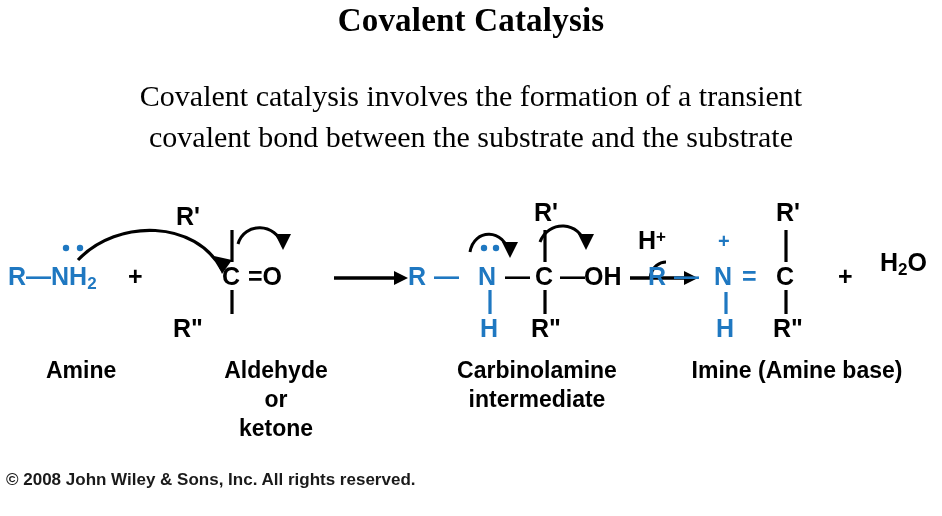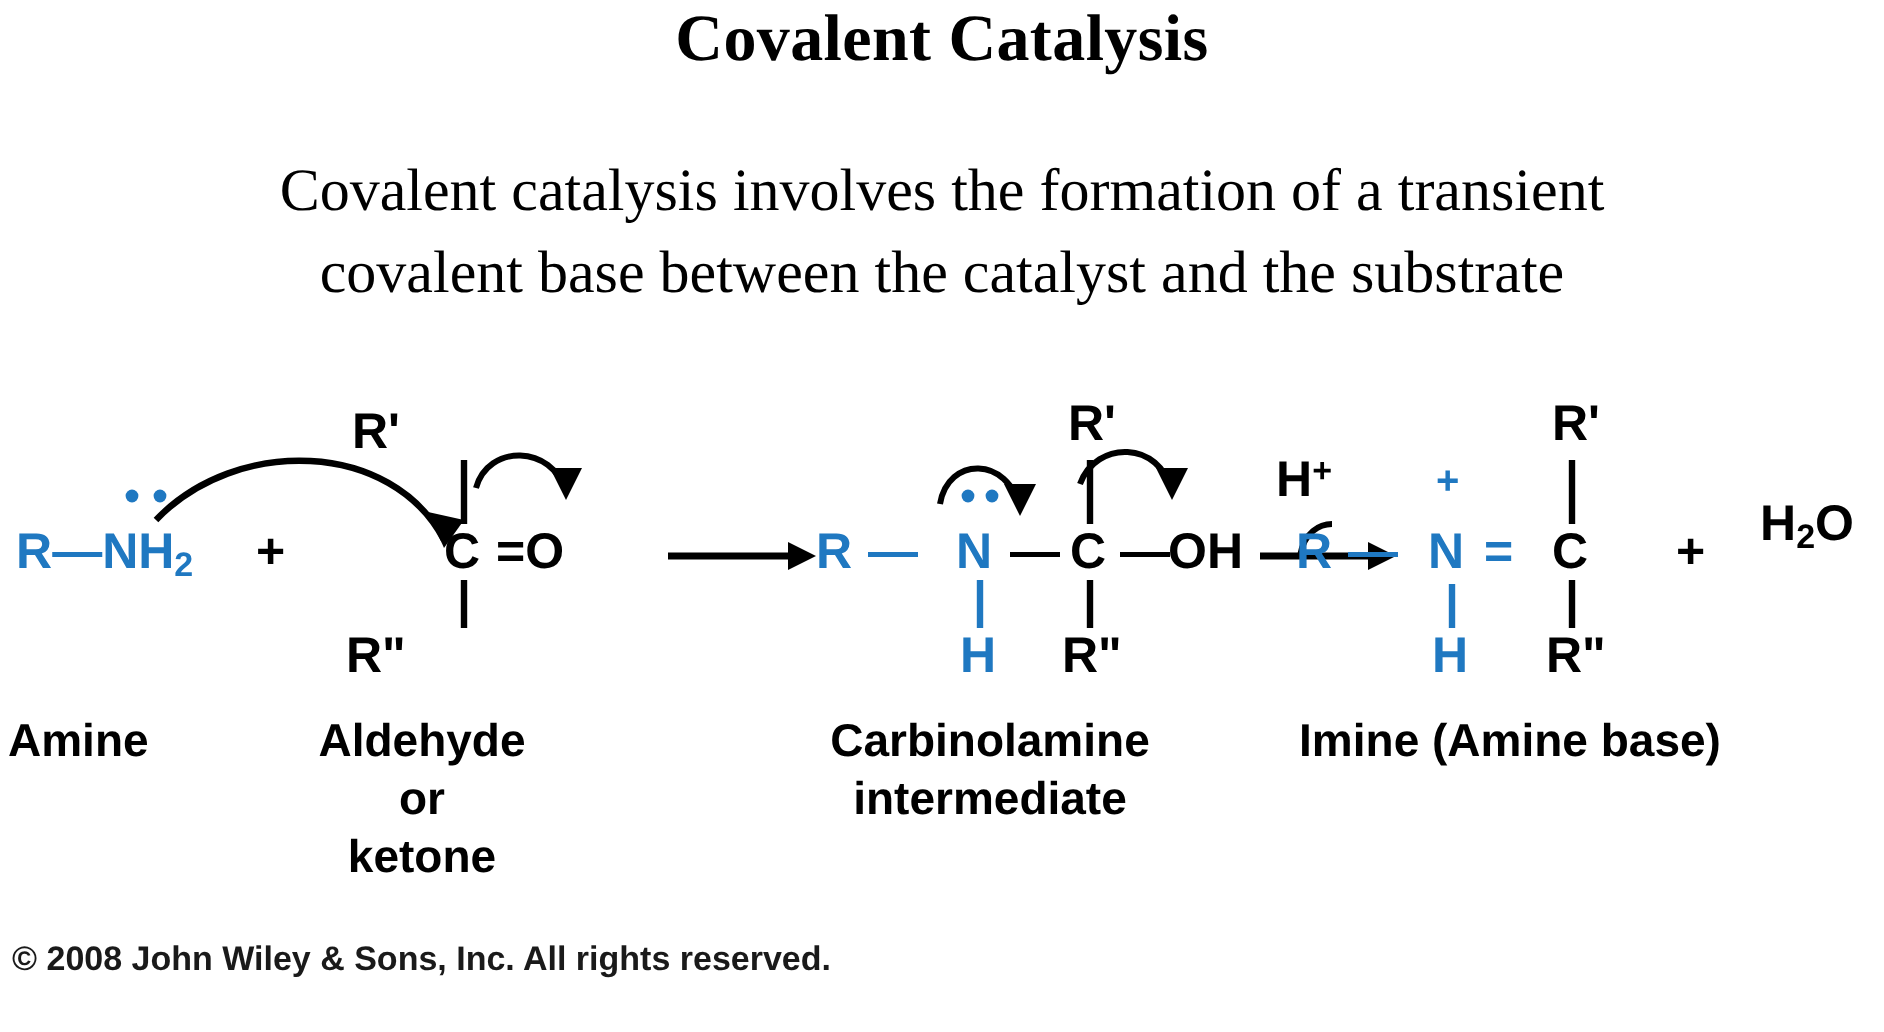--- a/index.html
+++ b/index.html
@@ -61,20 +61,21 @@
   .sup  { font-size: 17px; vertical-align: 7px; }
   .label {
     position: absolute;
     font-family: "Liberation Sans", sans-serif;
     font-weight: bold;
     font-size: 23px;
     color: #000000;
     text-align: center;
     white-space: nowrap;
     line-height: 1.25;
+    margin-left: 42px;
   }
   .copyright {
     position: absolute;
     left: 6px;
     top: 470px;
     font-family: "Liberation Sans", sans-serif;
     font-weight: bold;
     font-size: 17px;
     color: #1a1a1a;
   }
@@ -88,21 +89,21 @@
 </style>
 </head>
 <body>
 
 <div id="slide">
 
   <div class="title">Covalent Catalysis</div>
 
   <div class="subtitle">
     <div>Covalent catalysis involves the formation of a transient</div>
-    <div>covalent base between the catalyst and the substrate</div>
+    <div>covalent bond between the substrate and the substrate</div>
   </div>
 
   <div class="scheme">
 
     <svg class="overlay" viewBox="0 0 942 280">
 
       <circle cx="66" cy="58" r="3.2" fill="#1f78c1"></circle>
       <circle cx="80" cy="58" r="3.2" fill="#1f78c1"></circle>
 
       <path d="M 78 70 C 118 28, 196 30, 222 80" fill="none" stroke="#000000" stroke-width="3.2"></path>
@@ -179,21 +180,21 @@
 
     <div class="chem blk" style="left:838px; top:72px;">+</div>
     <div class="chem blk" style="left:880px; top:58px;">
       <span>H</span><span class="sub">2</span><span>O</span>
     </div>
 
   </div>
 
   <div class="label" style="left:4px; top:356px; width:110px; text-align:left;">Amine</div>
 
-  <div class="label" style="left:121px; top:356px; width:180px;">
+  <div class="label" style="left:144px; top:356px; width:180px;">
     <div>Aldehyde</div>
     <div>or</div>
     <div>ketone</div>
   </div>
 
   <div class="label" style="left:380px; top:356px; width:230px;">
     <div>Carbinolamine</div>
     <div>intermediate</div>
   </div>
 

